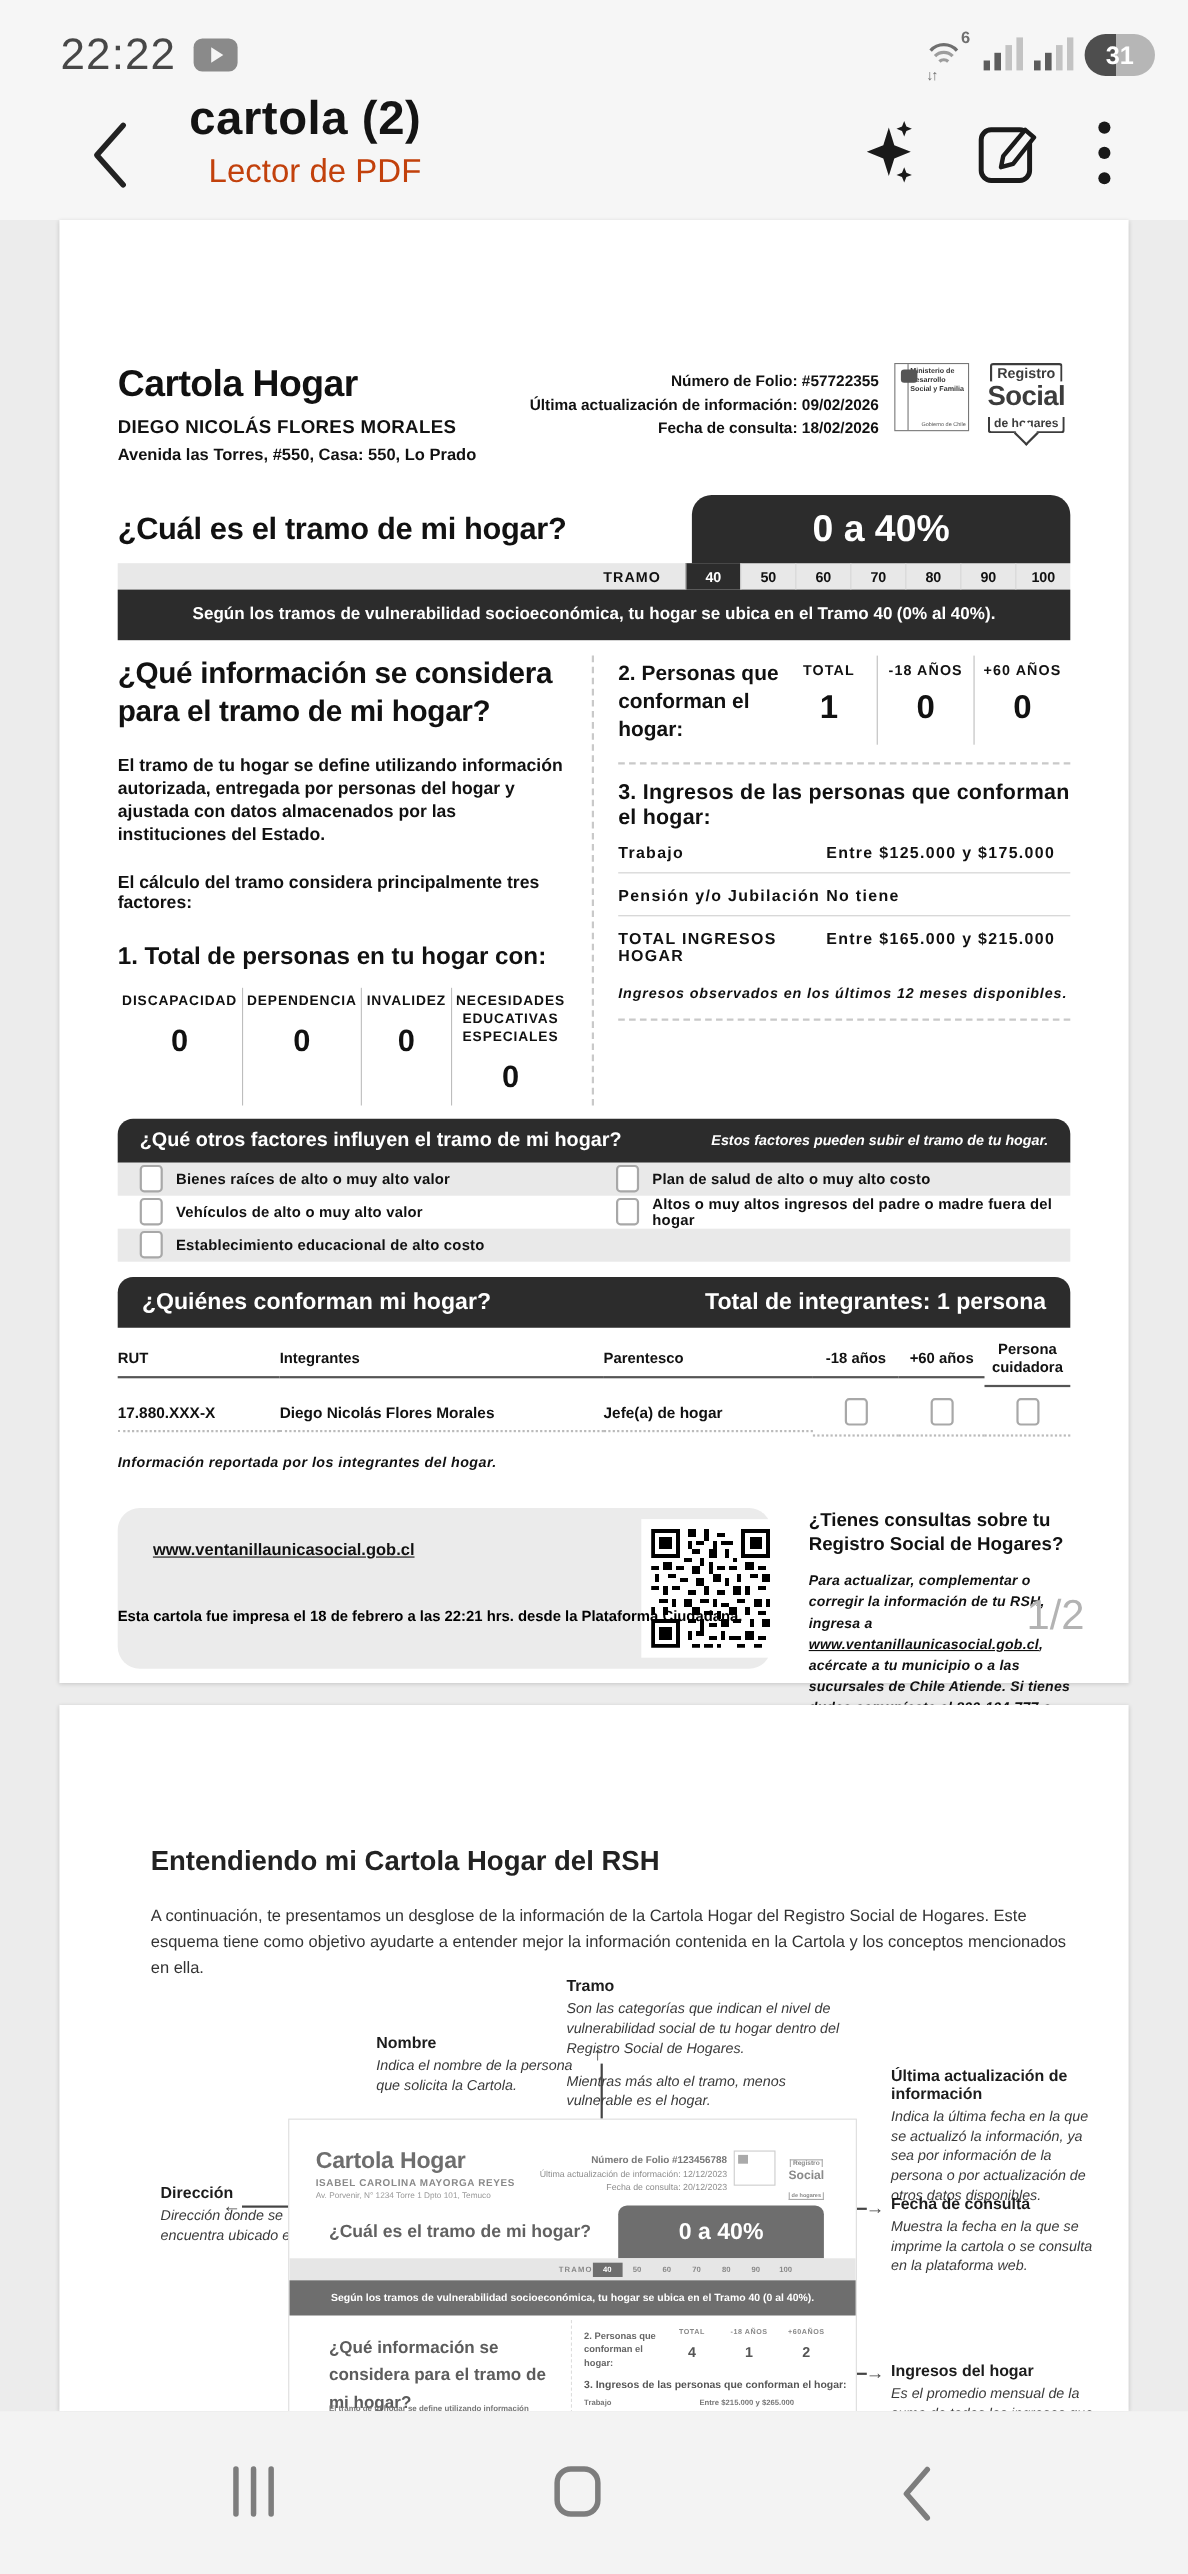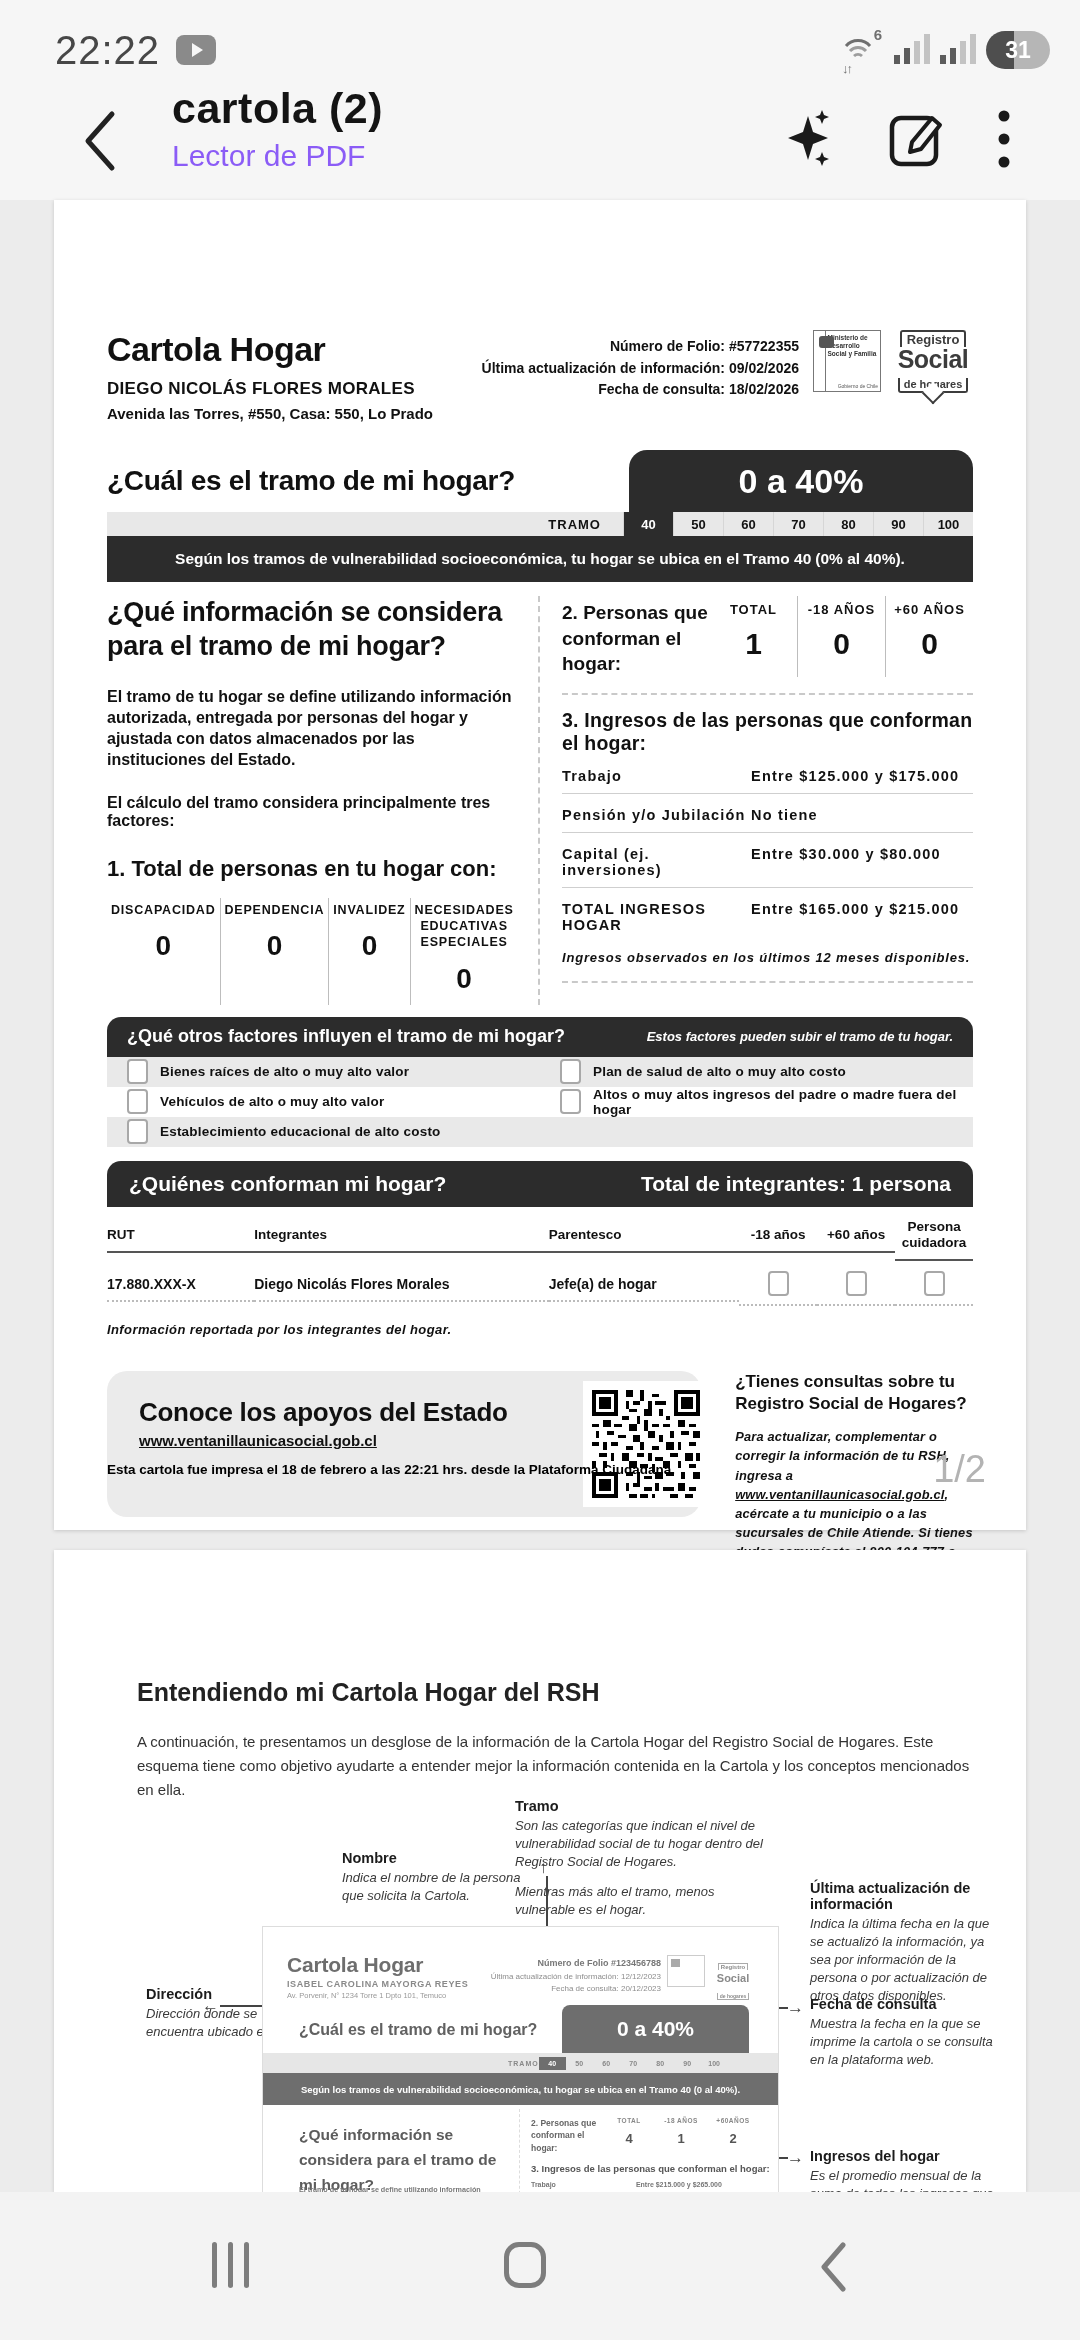--- a/index.html
+++ b/index.html
@@ -15,21 +15,21 @@
   .status-right{position:absolute;right:30px;top:0;height:64px;display:flex;align-items:center;gap:10px;}
   .wifi{position:relative;width:44px;height:44px;}
   .wifi svg{position:absolute;left:0;top:4px;}
   .wifi .w6{position:absolute;right:2px;top:-2px;font-size:15px;font-weight:700;color:#6f6f6f;}
   .wifi .warr{position:absolute;left:2px;bottom:-4px;font-size:13px;color:#6f6f6f;letter-spacing:-2px;}
   .battery{width:64px;height:38px;border-radius:19px;background:linear-gradient(to right,#4e4e4e 0 44%,#b6b6b6 44% 100%);display:flex;align-items:center;justify-content:center;color:#fff;font-weight:700;font-size:23px;}
   .appbar{position:absolute;top:82px;left:0;width:1080px;height:118px;}
   .back-btn{position:absolute;left:78px;top:26px;width:46px;height:66px;}
   .titleblock{position:absolute;left:172px;top:2px;}
   .app-title{font-size:43px;font-weight:800;color:#141414;letter-spacing:.5px;}
-  .app-sub{font-size:30px;font-weight:400;color:#8b5cf6;margin-top:6px;}
+  .app-sub{font-size:30px;font-weight:400;color:#c2410c;margin-top:6px;text-align:right;}
   .appbar-icons{position:absolute;right:70px;top:24px;display:flex;align-items:center;gap:52px;}
 
   
   .viewer{position:absolute;top:200px;left:0;width:1080px;height:1992px;background:#ececec;}
   .pdf-page{position:absolute;left:54px;width:972px;background:#fff;box-shadow:0 1px 4px rgba(0,0,0,.16);}
   .page1{top:0;height:1330px;}
   .page2{top:1350px;height:642px;overflow:hidden;}
   .p1-inner{position:relative;padding:0 53px;color:#111;}
 
   
@@ -349,24 +349,20 @@
             <div class="dash-div"></div>
             <div class="sec3-h">3. Ingresos de las personas que conforman el hogar:</div>
             <div class="inc-row">
                 <span class="lbl">Trabajo</span>
                 <span>Entre $125.000 y $175.000</span>
               </div>
             <div class="inc-row">
                 <span class="lbl">Pensión y/o Jubilación</span>
                 <span>No tiene</span>
               </div>
-            <div class="inc-row">
-                <span class="lbl">Capital (ej. inversiones)</span>
-                <span>Entre $30.000 y $80.000</span>
-              </div>
             <div class="inc-row total">
                 <span class="lbl">TOTAL INGRESOS HOGAR</span>
                 <span>Entre $165.000 y $215.000</span>
               </div>
             <div class="inc-note">Ingresos observados en los últimos 12 meses disponibles.</div>
             <div class="dash-div"></div>
           </div>
         </div>
 
         <div class="factors">
@@ -434,21 +430,20 @@
                 <span class="cbwrap">
                   <span class="cb"></span>
                 </span>
               </div>
           </div>
           <div class="tbl-note">Información reportada por los integrantes del hogar.</div>
         </div>
 
         <div class="apoyos-row">
           <div class="apoyos-box">
-            <div class="apoyos-h">Conoce los apoyos del Estado</div>
             <span class="apoyos-link">www.ventanillaunicasocial.gob.cl</span>
             <div class="qr-box">
               <svg width="108" height="108" viewBox="0 0 29 29" shape-rendering="crispEdges">
                 <rect width="29" height="29" fill="#fff"></rect>
                 <path fill="#000" d="M0 0h7v7h-7z"></path>
                   <path fill="#fff" d="M1 1h5v5h-5z"></path>
                   <path fill="#000" d="M2 2h3v3h-3z"></path>
                 <path fill="#000" d="M22 0h7v7h-7z"></path>
                   <path fill="#fff" d="M23 1h5v5h-5z"></path>
                   <path fill="#000" d="M24 2h3v3h-3z"></path>

